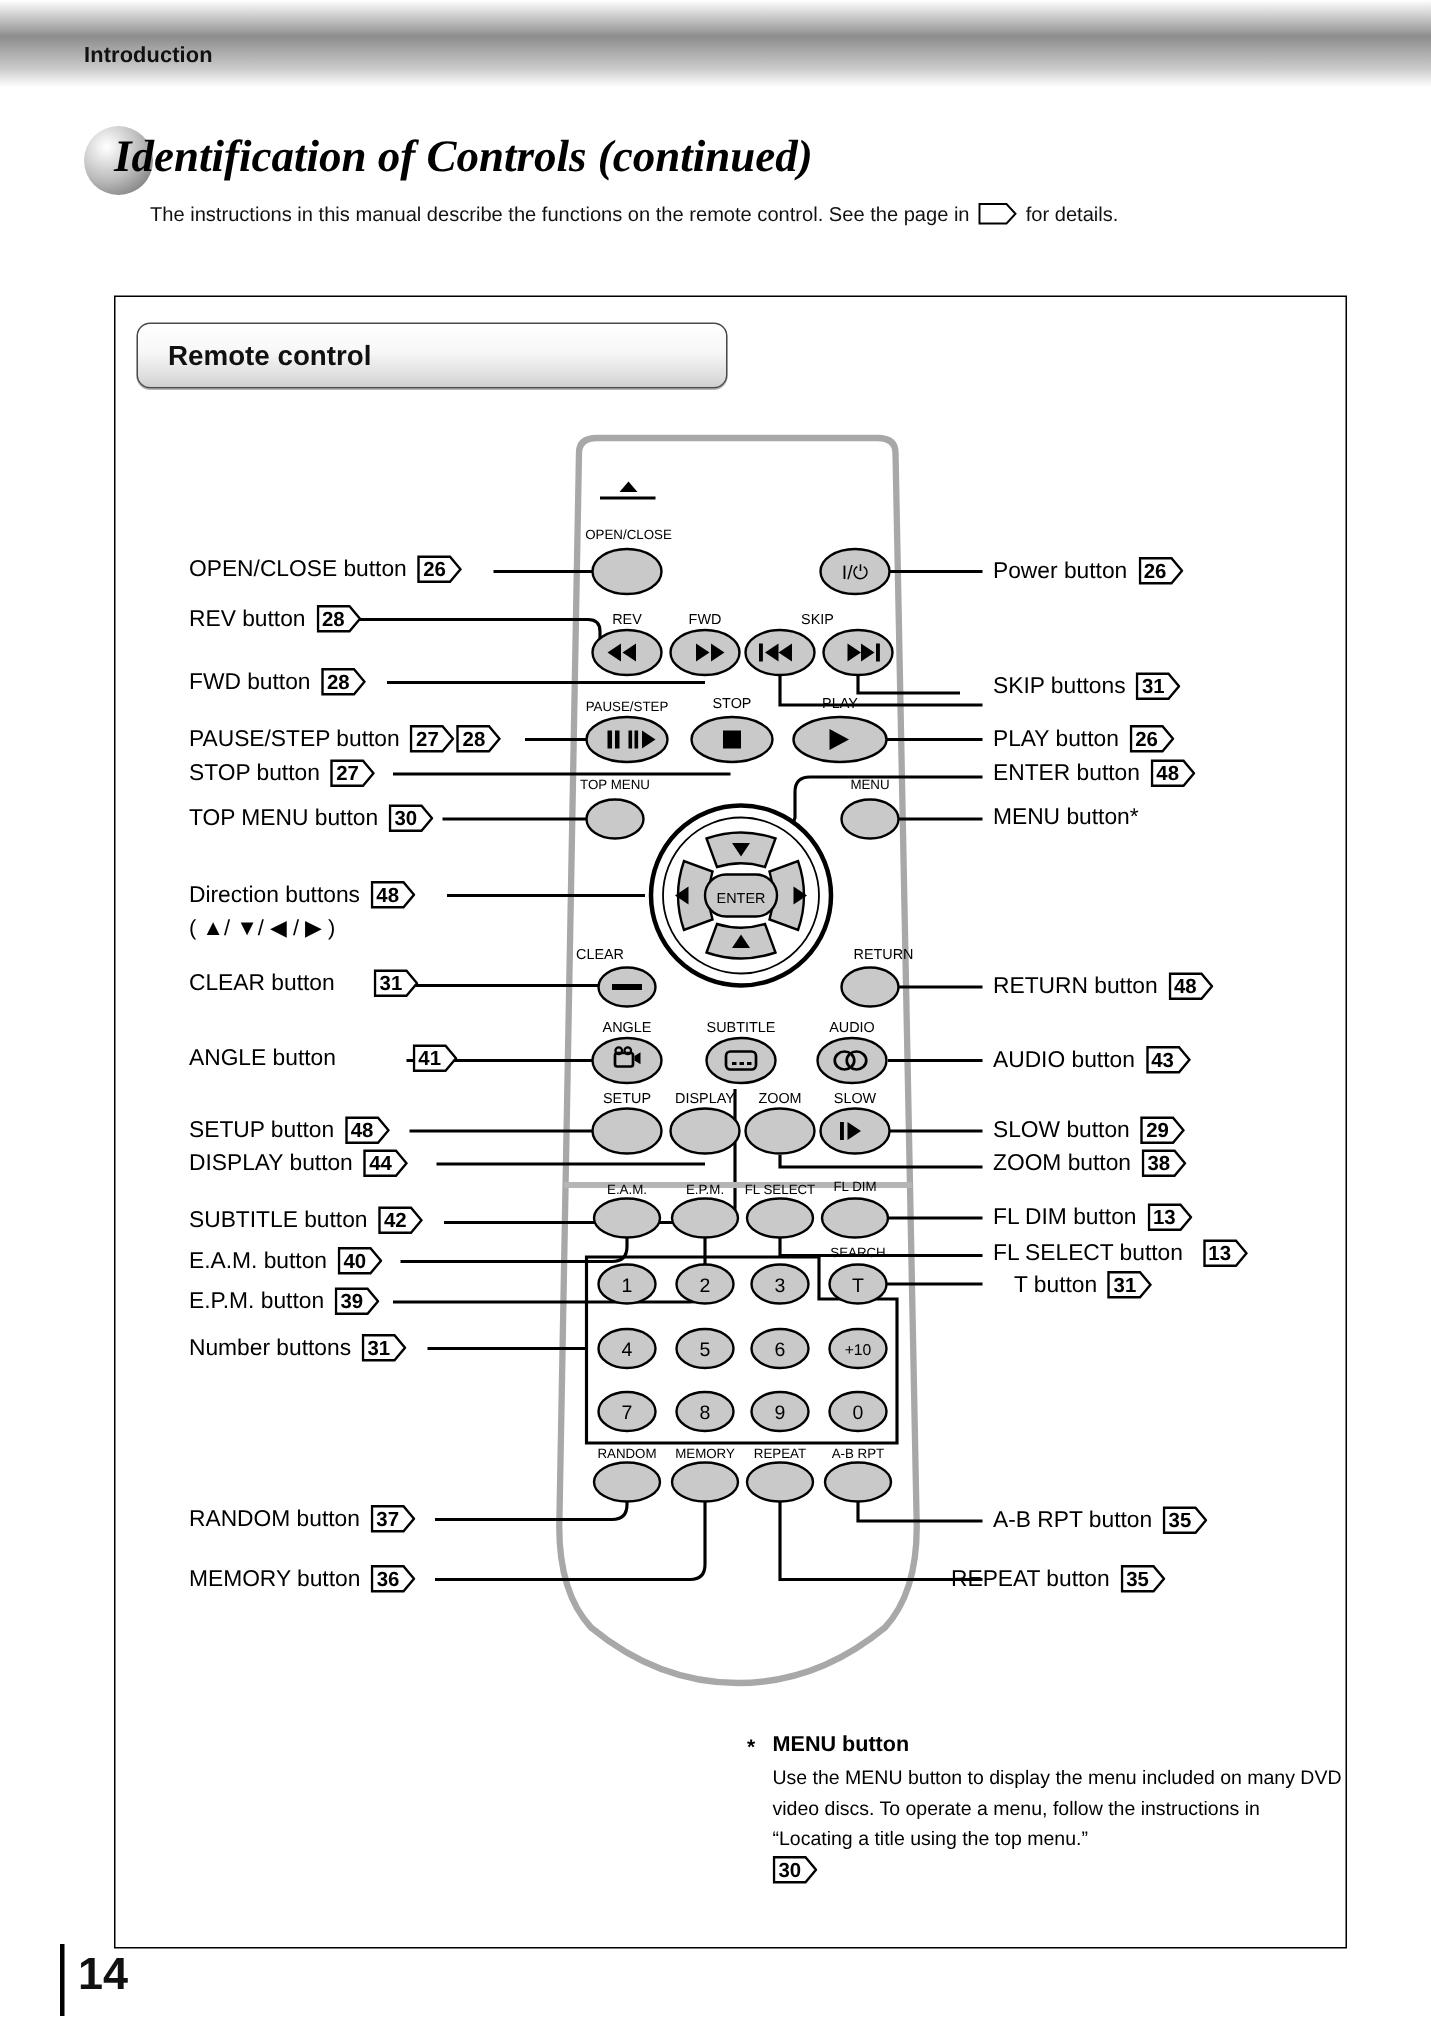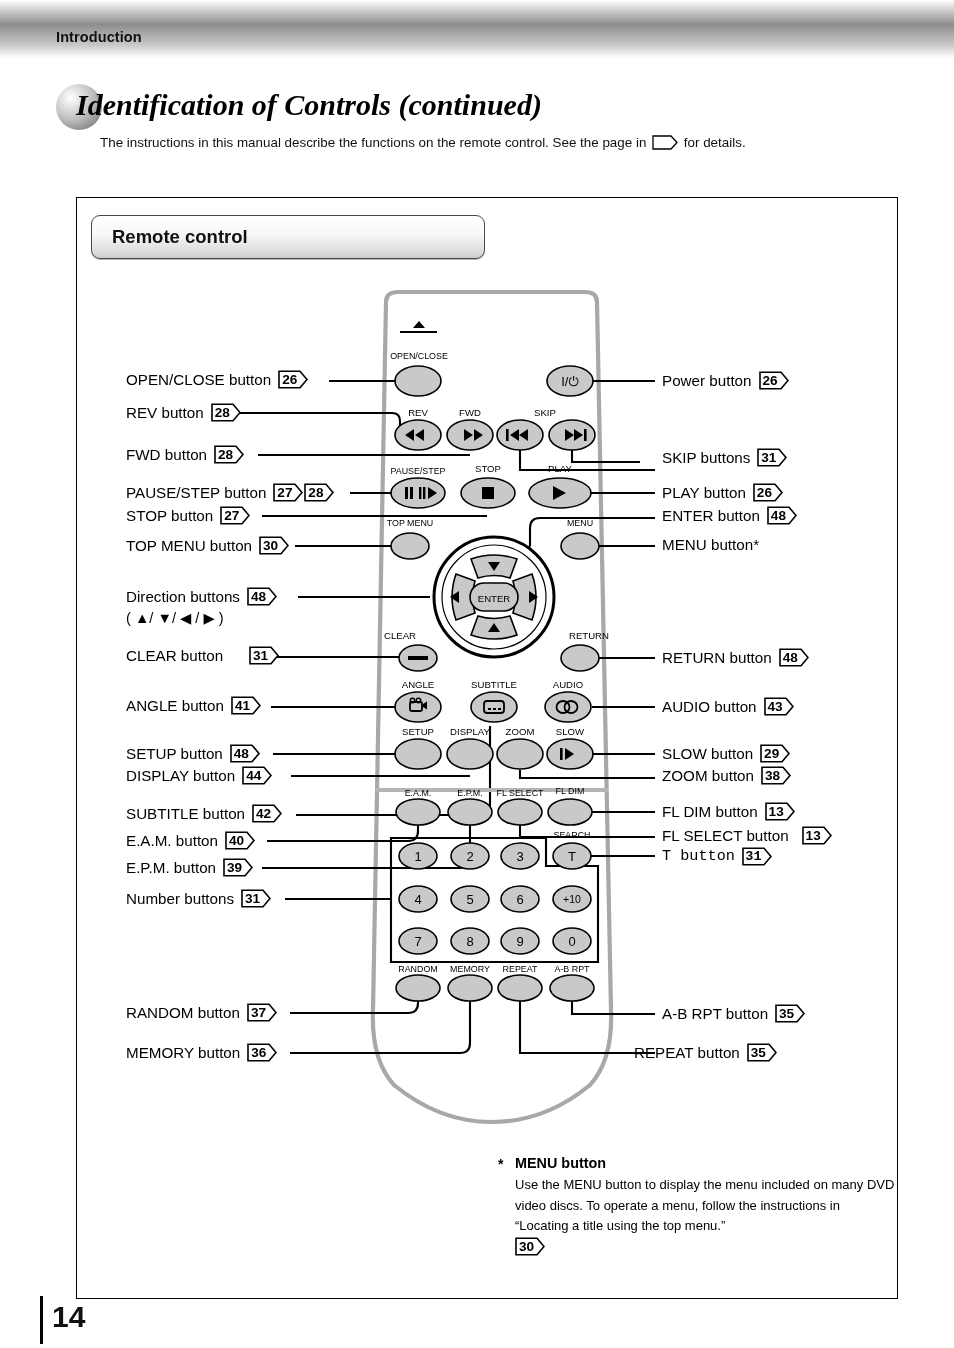--- a/index.html
+++ b/index.html
@@ -425,21 +425,21 @@
 <div class="callout" style="left:126px;top:646px;gap:19px;">
   <span class="txt">CLEAR button</span>
   <span class="badge">
     <svg width="30" height="19" viewBox="0 0 30 19">
         <path d="M1 1.2 H22 L29 9.5 L22 17.8 H1 Z" fill="#fff" stroke="#000" stroke-width="1.6"></path>
       </svg>
     <span class="bnum">31</span>
   </span>
 </div>
 
-<div class="callout" style="left:126px;top:696px;">
+<div class="callout" style="left:126px;top:696px;gap:44px;">
   <span class="txt">ANGLE button</span>
   <span class="badge">
     <svg width="30" height="19" viewBox="0 0 30 19">
         <path d="M1 1.2 H22 L29 9.5 L22 17.8 H1 Z" fill="#fff" stroke="#000" stroke-width="1.6"></path>
       </svg>
     <span class="bnum">41</span>
   </span>
 </div>
 
 <div class="callout" style="left:126px;top:744px;">
@@ -619,21 +619,21 @@
 <div class="callout" style="left:662px;top:826px;">
   <span class="txt">FL SELECT button</span>
   <span class="badge" style="margin-left:13px;">
     <svg width="30" height="19" viewBox="0 0 30 19">
         <path d="M1 1.2 H22 L29 9.5 L22 17.8 H1 Z" fill="#fff" stroke="#000" stroke-width="1.6"></path>
       </svg>
     <span class="bnum">13</span>
   </span>
 </div>
 
-<div class="callout" style="left:662px;top:847px;font-family:Liberation Mono, monospace;">
+<div class="callout" style="left:676px;top:847px;">
   <span class="txt">T button</span>
   <span class="badge">
     <svg width="30" height="19" viewBox="0 0 30 19">
         <path d="M1 1.2 H22 L29 9.5 L22 17.8 H1 Z" fill="#fff" stroke="#000" stroke-width="1.6"></path>
       </svg>
     <span class="bnum">31</span>
   </span>
 </div>
 
 <div class="callout" style="left:662px;top:1004px;">

